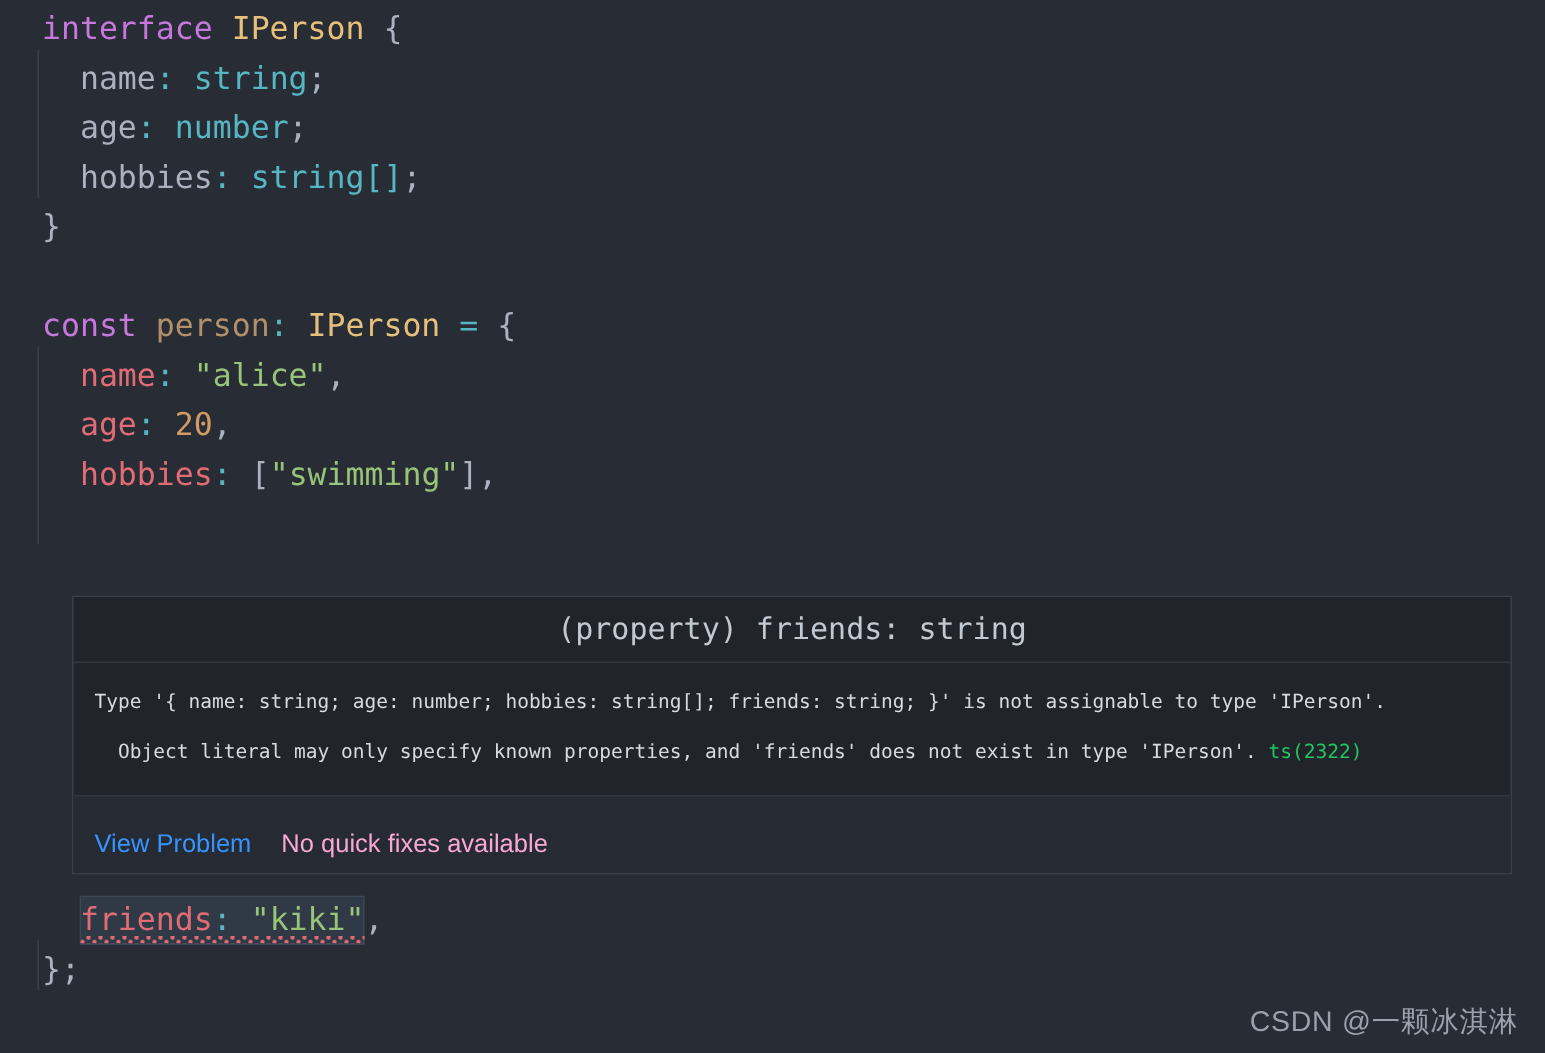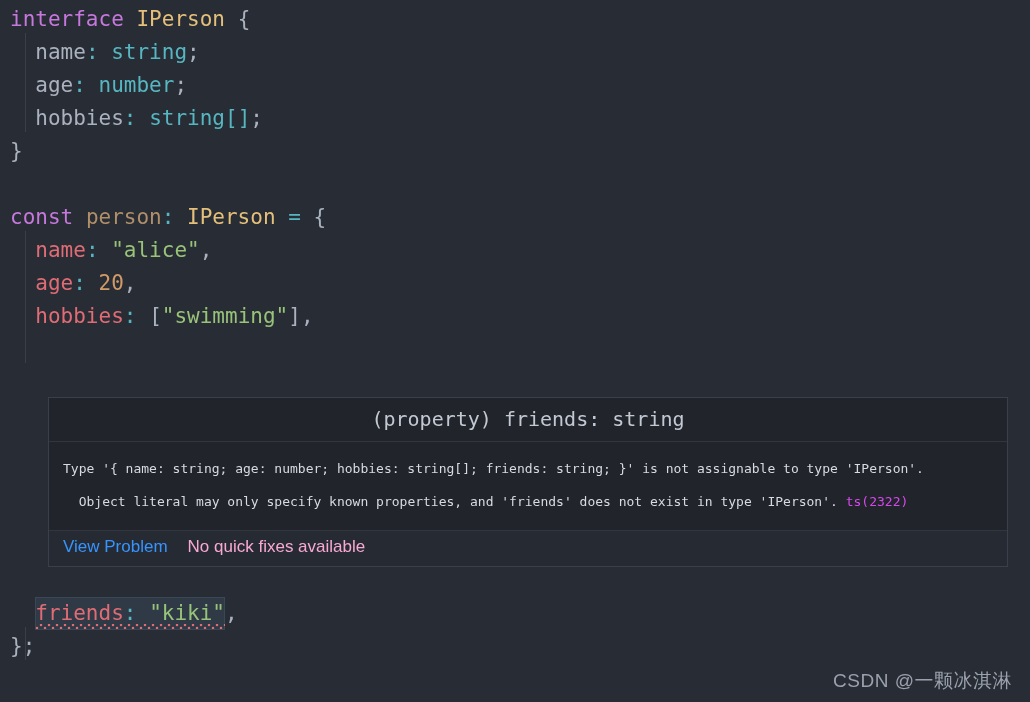--- a/index.html
+++ b/index.html
@@ -30,21 +30,21 @@
     padding-top: 3px;
     box-sizing: border-box;
   }
   .line {
     height: 33px;
     line-height: 33px;
     font-size: 21px;
     font-family: "DejaVu Sans Mono", monospace;
     white-space: pre;
     color: #abb2bf;
-    padding-left: 10px;
+    padding-left: 28px;
     position: relative;
     letter-spacing: 0px;
   }
   .line.blank { color: transparent; }
 
   
   .guide {
     position: absolute;
     left: 25px;
     width: 1px;
@@ -106,25 +106,25 @@
   }
   .tt-body {
     padding: 10px 14px 12px 14px;
     font-family: "DejaVu Sans Mono", monospace;
     font-size: 13px;
     line-height: 33px;
     color: #d7dae0;
     white-space: pre-wrap;
     word-break: break-word;
   }
-  .tt-body .dim { color: #d946ef; }
+  .tt-body .dim { color: #22c55e; }
   .tt-footer {
     border-top: 1px solid #32363f;
     background: #262b33;
-    padding: 4px 14px 7px 14px;
+    padding: 20px 14px 7px 14px;
     display: flex;
     align-items: center;
     gap: 20px;
     font-family: "Liberation Sans", sans-serif;
     font-size: 17px;
     line-height: 24px;
   }
   .tt-footer .link {
     color: #3794ff;
     cursor: pointer;

